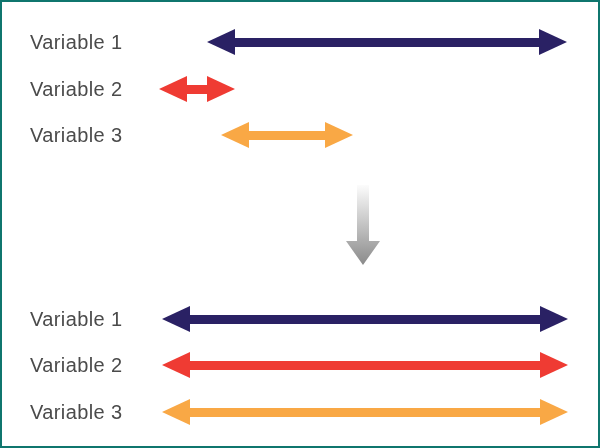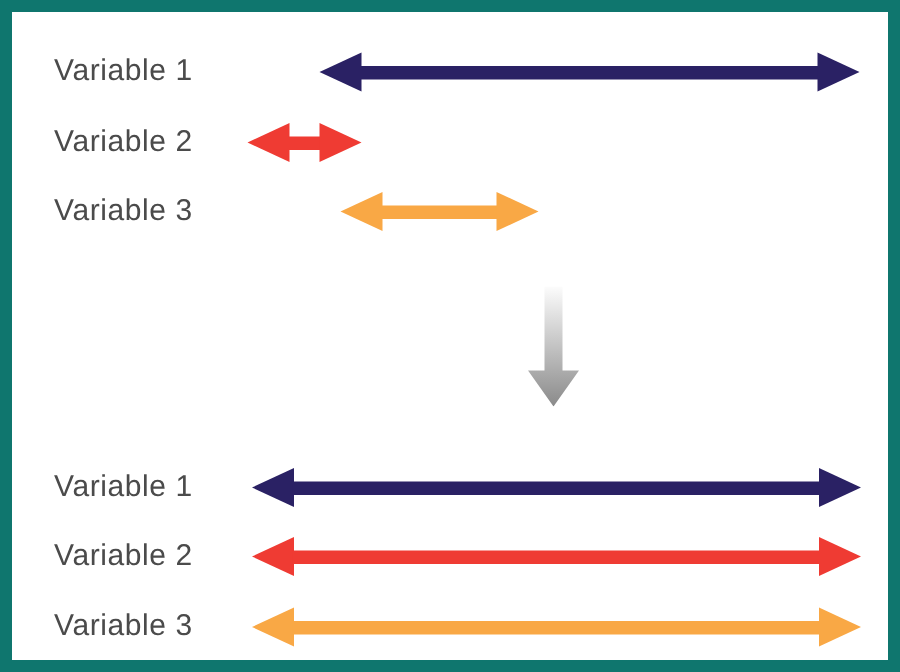--- a/index.html
+++ b/index.html
@@ -6,21 +6,21 @@
     margin: 0;
     padding: 0;
     background: #ffffff;
     font-family: "Liberation Sans", sans-serif;
   }
   .canvas {
     position: relative;
     width: 600px;
     height: 448px;
     box-sizing: border-box;
-    border: 8px solid #0f766e;
+    border: 2px solid #0f766e;
     background: #ffffff;
     overflow: hidden;
   }
   .var-label {
     position: absolute;
     left: 28px;
     transform: translateY(-50%);
     font-size: 20px;
     letter-spacing: 0.4px;
     color: #4b4b4b;

